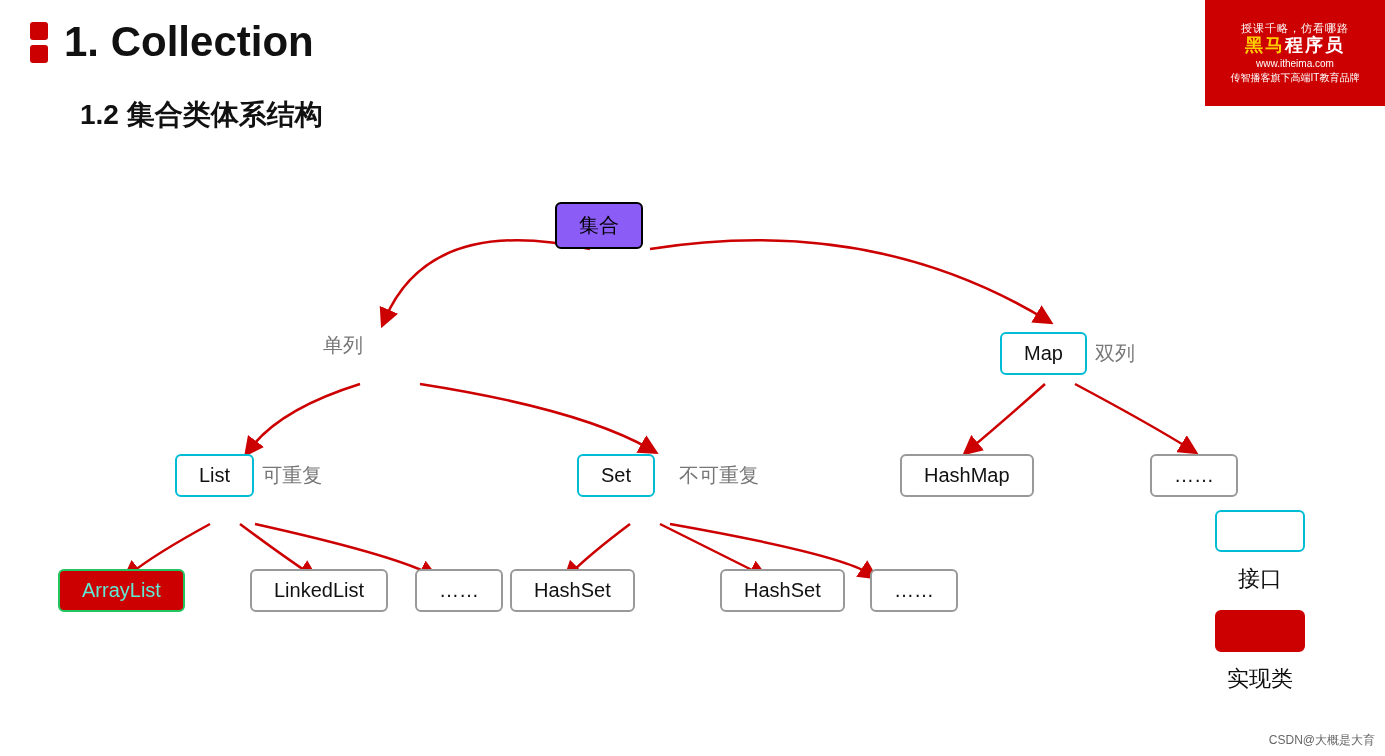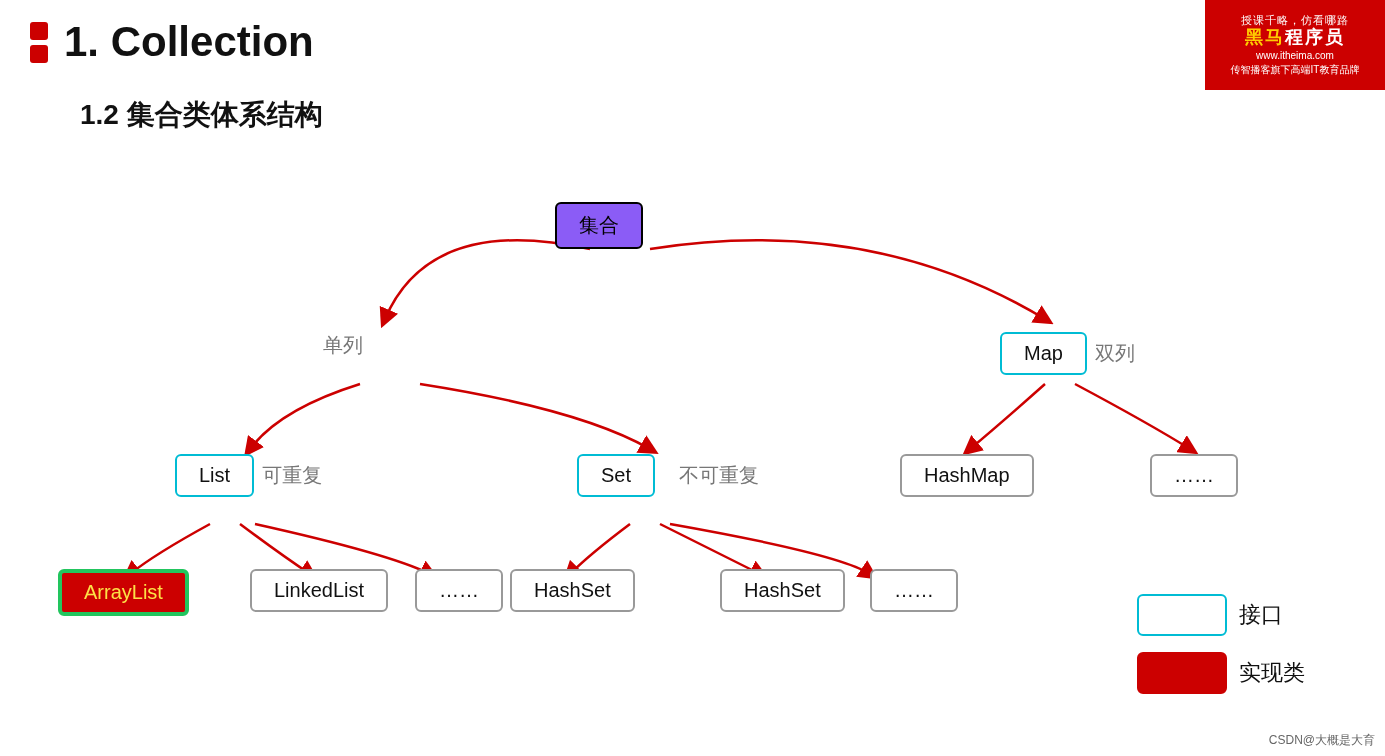--- a/index.html
+++ b/index.html
@@ -37,21 +37,21 @@
       font-weight: bold;
       color: #111;
     }
 
     
     .brand-logo {
       position: absolute;
       top: 0;
       right: 0;
       width: 180px;
-      height: 90px;
+      height: 106px;
       background: #cc0000;
       display: flex;
       flex-direction: column;
       align-items: center;
       justify-content: center;
       color: white;
       font-size: 11px;
       text-align: center;
       padding: 4px;
     }
@@ -120,26 +120,26 @@
     }
     .node-rect-cyan {
       border: 2px solid #00bcd4;
       background: #fff;
       padding: 8px 22px;
       border-radius: 6px;
       white-space: nowrap;
       color: #111;
     }
     .node-rect-red {
-      border: 4px solid #22c55e;
+      border: 2px solid #22c55e;
       background: #cc0000;
       padding: 8px 22px;
       border-radius: 6px;
       white-space: nowrap;
-      color: #fde047;
+      color: #5eead4;
     }
     .node-rect-gray {
       border: 2px solid #999;
       background: #fff;
       padding: 8px 22px;
       border-radius: 6px;
       white-space: nowrap;
       color: #111;
     }
 
@@ -156,20 +156,21 @@
       right: 80px;
       bottom: 60px;
       display: flex;
       flex-direction: column;
       gap: 16px;
     }
     .legend-item {
       display: flex;
       align-items: center;
       gap: 12px;
+      flex-direction: column;
     }
     .legend-box-cyan {
       width: 90px;
       height: 42px;
       border: 2px solid #00bcd4;
       background: #fff;
       border-radius: 6px;
     }
     .legend-box-red {
       width: 90px;

